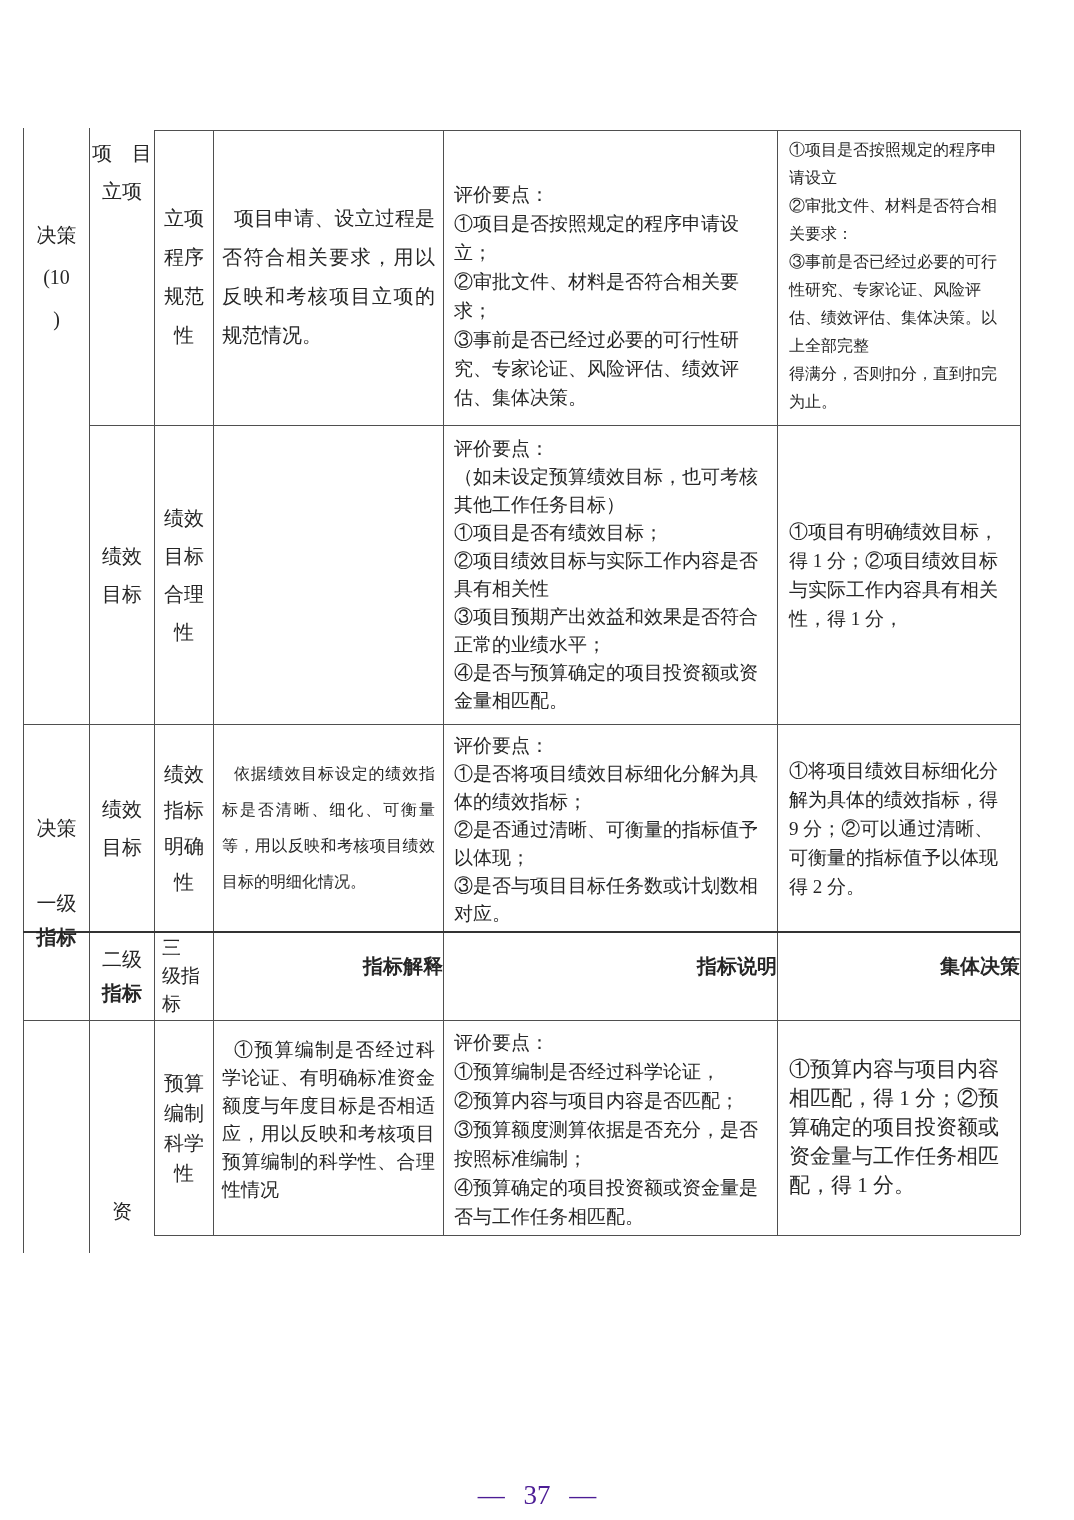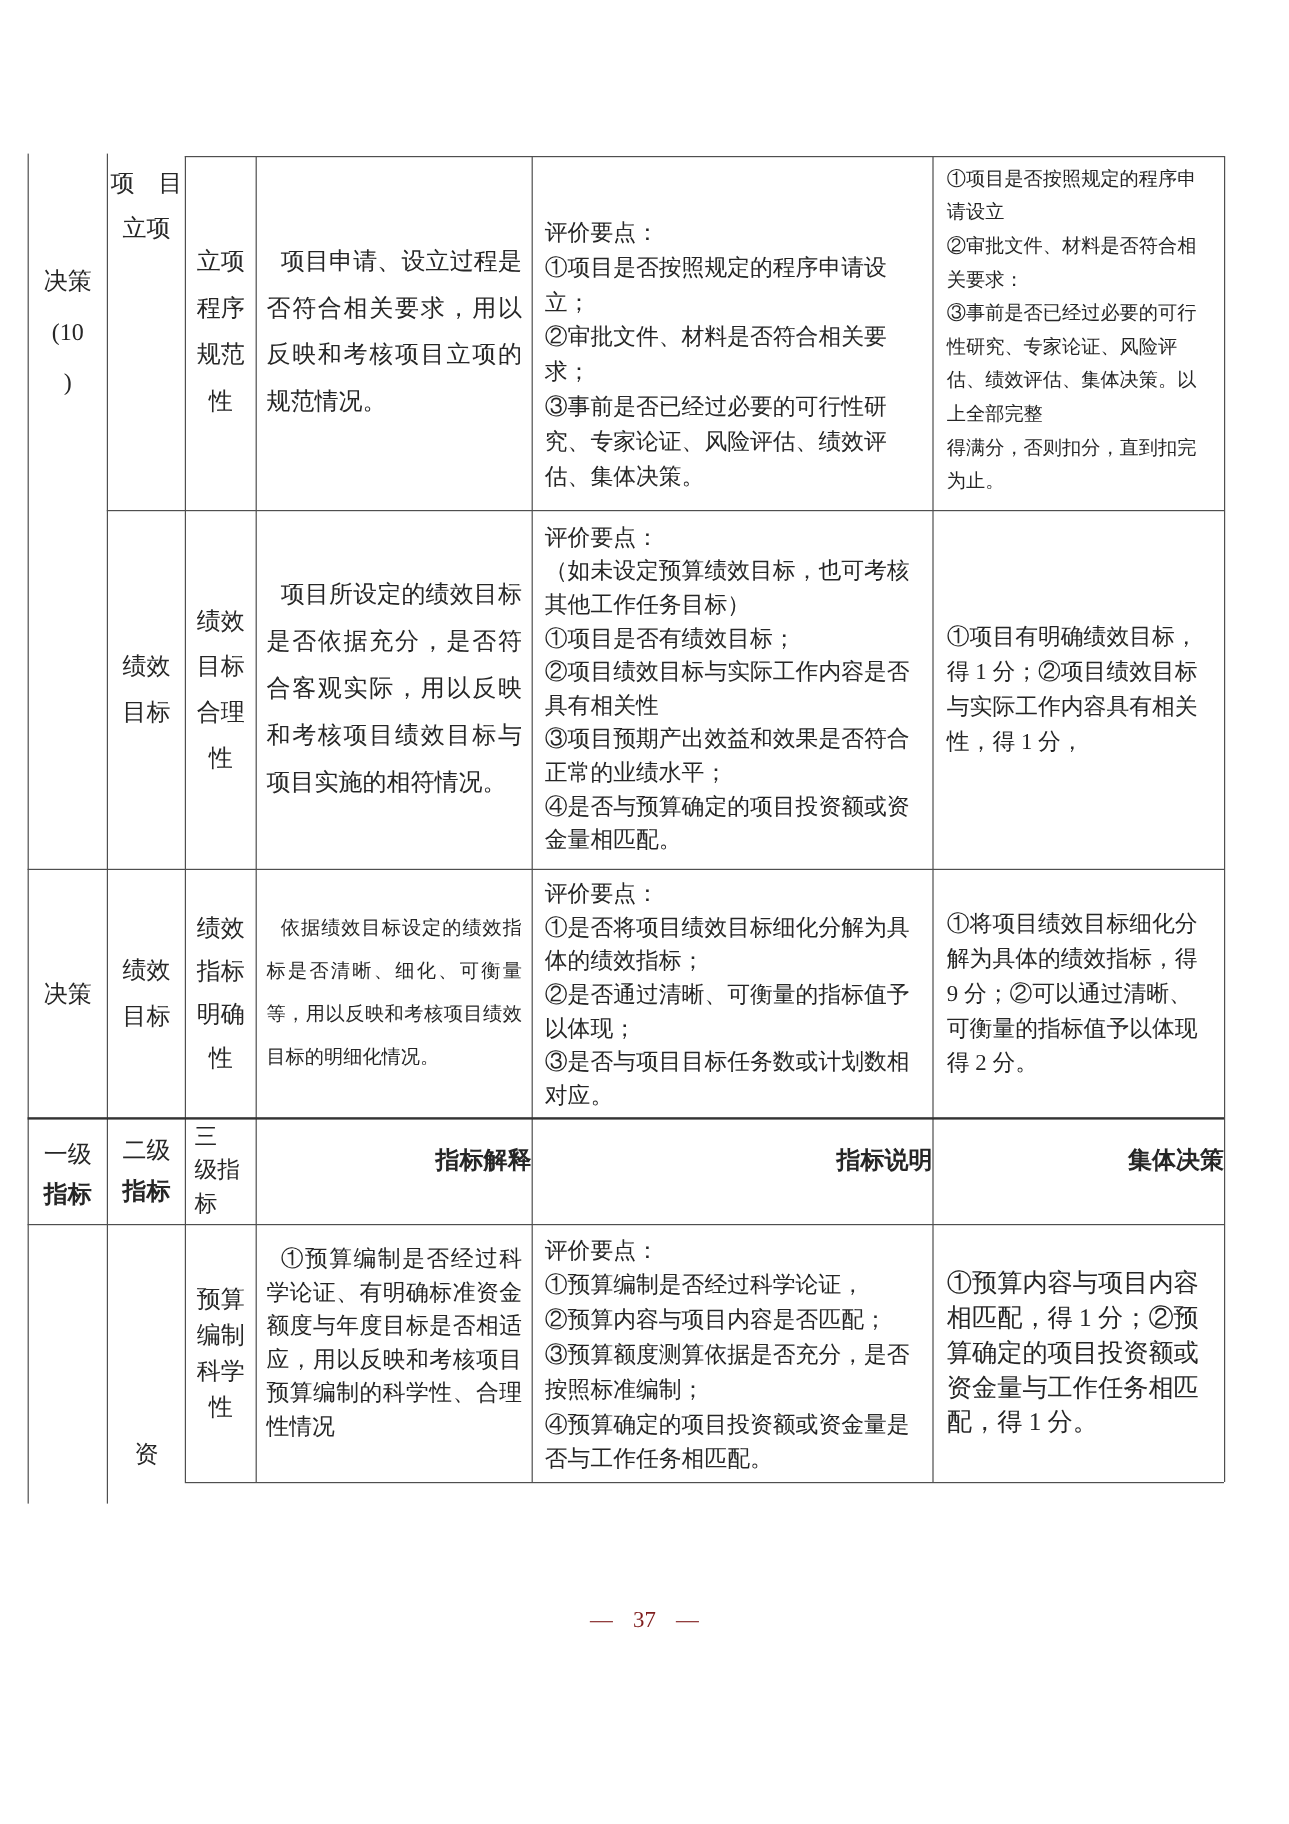--- a/index.html
+++ b/index.html
@@ -82,23 +82,20 @@
 目标</div>
   </div>
 
   <div class="cell flex" style="left:155px;top:425px;width:58px;height:299px;font-size:20px;line-height:38px">
     <div class="pre ctr">绩效
 目标
 合理
 性</div>
   </div>
 
-  <div class="cell flex" style="left:214px;top:425px;width:229px;height:299px;font-size:20px;line-height:39px">
-    <div class="just" style="padding:0 8px;text-indent:12px">项目所设定的绩效目标是否依据充分，是否符合客观实际，用以反映和考核项目绩效目标与项目实施的相符情况。</div>
-  </div>
 
   <div class="cell" style="left:444px;top:425px;width:333px;height:299px;font-size:19px;line-height:28px">
     <div class="pre" style="padding:10px 6px 0 10px">评价要点：
 （如未设定预算绩效目标，也可考核其他工作任务目标）
 ①项目是否有绩效目标；
 ②项目绩效目标与实际工作内容是否具有相关性
 ③项目预期产出效益和效果是否符合正常的业绩水平；
 ④是否与预算确定的项目投资额或资金量相匹配。</div>
   </div>
 
@@ -131,21 +128,21 @@
 ①是否将项目绩效目标细化分解为具体的绩效指标；
 ②是否通过清晰、可衡量的指标值予以体现；
 ③是否与项目目标任务数或计划数相对应。</div>
   </div>
 
   <div class="cell flex" style="left:778px;top:724px;width:242px;height:208px;font-size:19px;line-height:29px">
     <div class="pre" style="padding:0 8px 0 11px">①将项目绩效目标细化分解为具体的绩效指标，得 9 分；②可以通过清晰、可衡量的指标值予以体现
 得 2 分。</div>
   </div>
 
-  <div class="cell flex" style="left:24px;top:935px;width:65px;height:88px;font-size:20px;line-height:34px">
+  <div class="cell flex" style="left:24px;top:876px;width:65px;height:88px;font-size:20px;line-height:34px">
     <div class="ctr">
       <span>一级</span><br>
       <span class="bold">指标</span>
     </div>
   </div>
 
   <div class="cell flex" style="left:90px;top:932px;width:64px;height:88px;font-size:20px;line-height:34px">
     <div class="ctr">
       <span>二级</span><br>
       <span class="bold">指标</span>
@@ -190,15 +187,15 @@
 ①预算编制是否经过科学论证，
 ②预算内容与项目内容是否匹配；
 ③预算额度测算依据是否充分，是否按照标准编制；
 ④预算确定的项目投资额或资金量是否与工作任务相匹配。</div>
   </div>
 
   <div class="cell flex" style="left:778px;top:1020px;width:242px;height:215px;font-size:21px;line-height:29px">
     <div class="pre" style="padding:0 8px 0 11px">①预算内容与项目内容相匹配，得 1 分；②预算确定的项目投资额或资金量与工作任务相匹配，得 1 分。</div>
   </div>
 
-  <div class="footer" style="top:1340px;font-size:19px;word-spacing:12px;color:#7f1d1d">— 37 —</div>
+  <div class="footer" style="top:1480px;font-size:27px;word-spacing:12px;color:#4c1d95">— 37 —</div>
 
 </div>
 
 </body></html>

